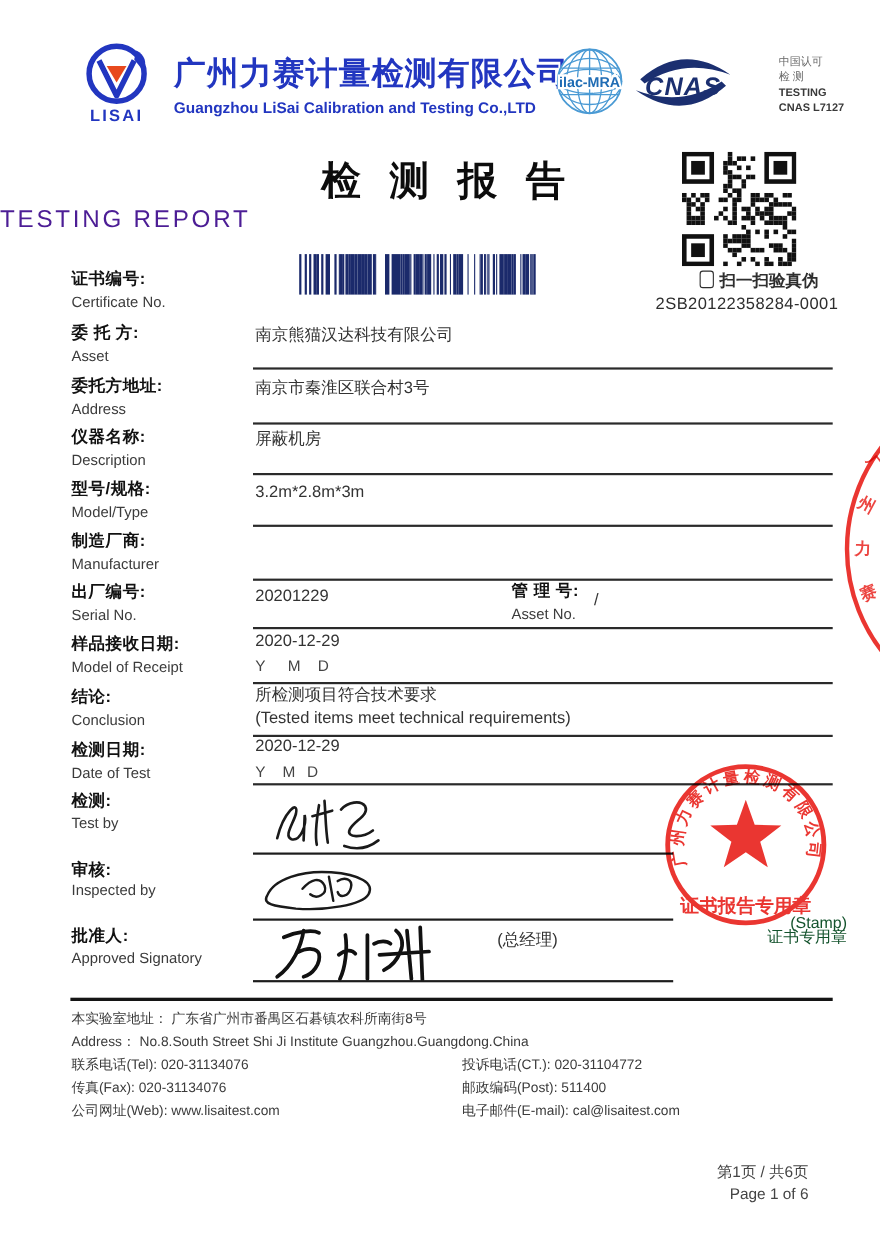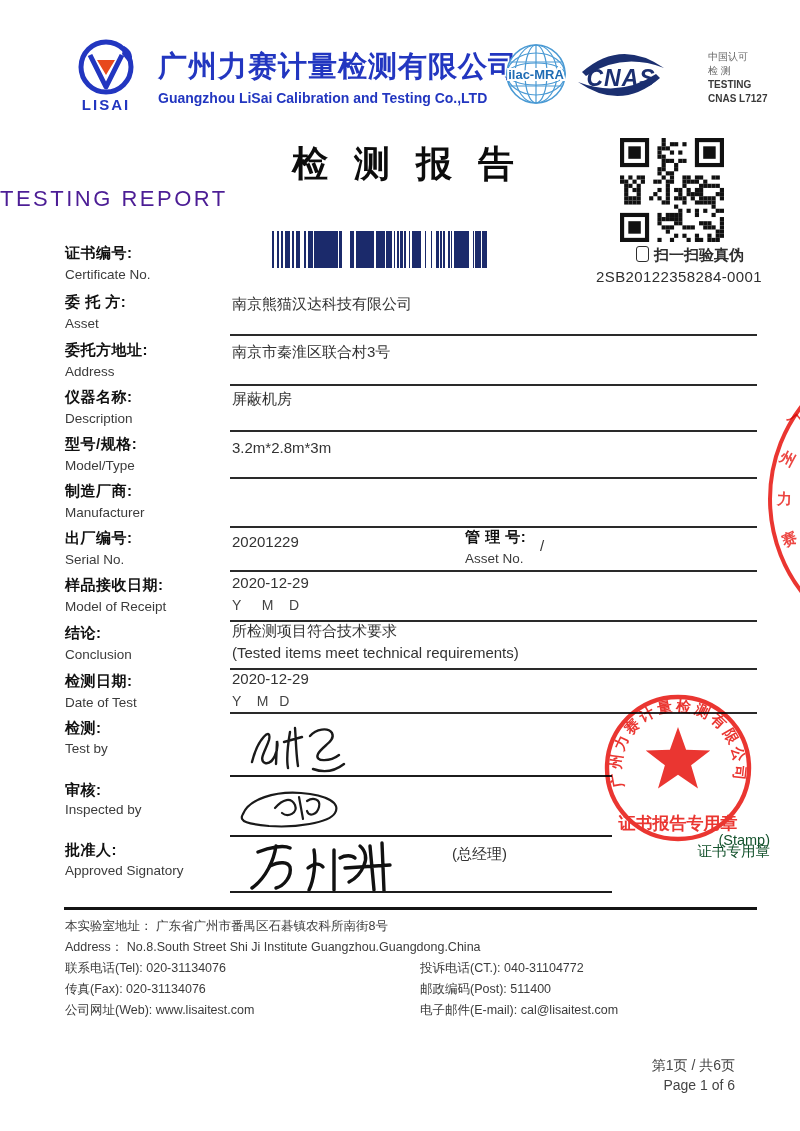--- a/index.html
+++ b/index.html
@@ -449,21 +449,21 @@
   <div class="abs stamp-wrap" style="left:768px;top:345px;width:300px;height:300px;border:4.5px solid #e9241f;border-radius:50%;"></div>
   <div class="edge-char" style="left:788px;top:412px;transform:rotate(52deg);">广</div>
   <div class="edge-char" style="left:780px;top:450px;transform:rotate(28deg);">州</div>
   <div class="edge-char" style="left:777px;top:490px;transform:rotate(2deg);">力</div>
   <div class="edge-char" style="left:782px;top:530px;transform:rotate(-24deg);">赛</div>
 
   <div class="thick" style="top:907px;"></div>
   <div class="abs foot" style="left:65px;top:918px;">本实验室地址： 广东省广州市番禺区石碁镇农科所南街8号</div>
   <div class="abs foot" style="left:65px;top:939px;">Address： No.8.South Street Shi Ji Institute Guangzhou.Guangdong.China</div>
   <div class="abs foot" style="left:65px;top:960px;">联系电话(Tel): 020-31134076</div>
-  <div class="abs foot" style="left:420px;top:960px;">投诉电话(CT.): 040-31104772</div>
+  <div class="abs foot" style="left:420px;top:960px;">投诉电话(CT.): 020-31104772</div>
   <div class="abs foot" style="left:65px;top:981px;">传真(Fax): 020-31134076</div>
   <div class="abs foot" style="left:420px;top:981px;">邮政编码(Post): 511400</div>
   <div class="abs foot" style="left:65px;top:1002px;">公司网址(Web): www.lisaitest.com</div>
   <div class="abs foot" style="left:420px;top:1002px;">电子邮件(E-mail): cal@lisaitest.com</div>
 
   <div class="abs pagenum" style="left:535px;top:1057px;width:200px;">第1页 / 共6页</div>
   <div class="abs pagenum" style="left:535px;top:1077px;width:200px;">Page 1 of 6</div>
 
 </div>
 

